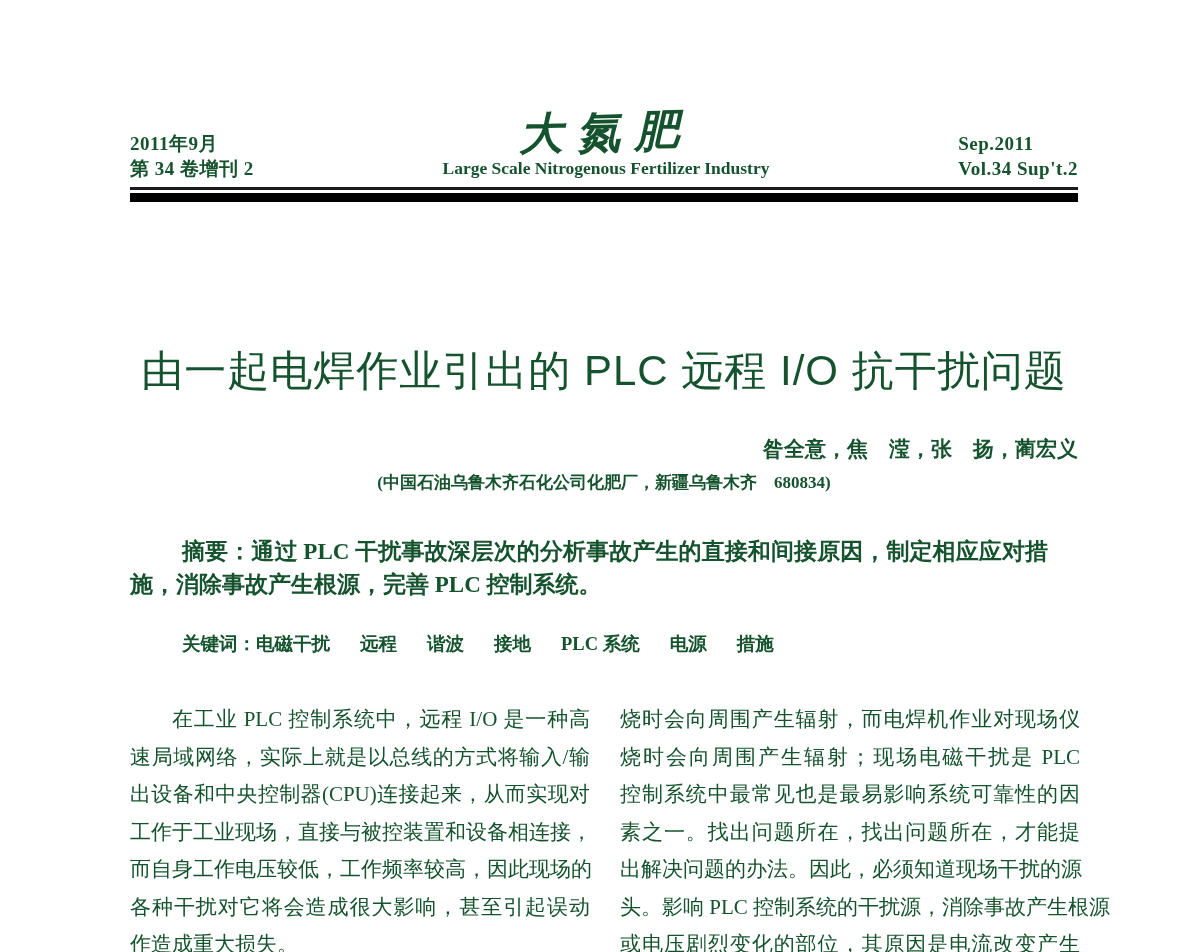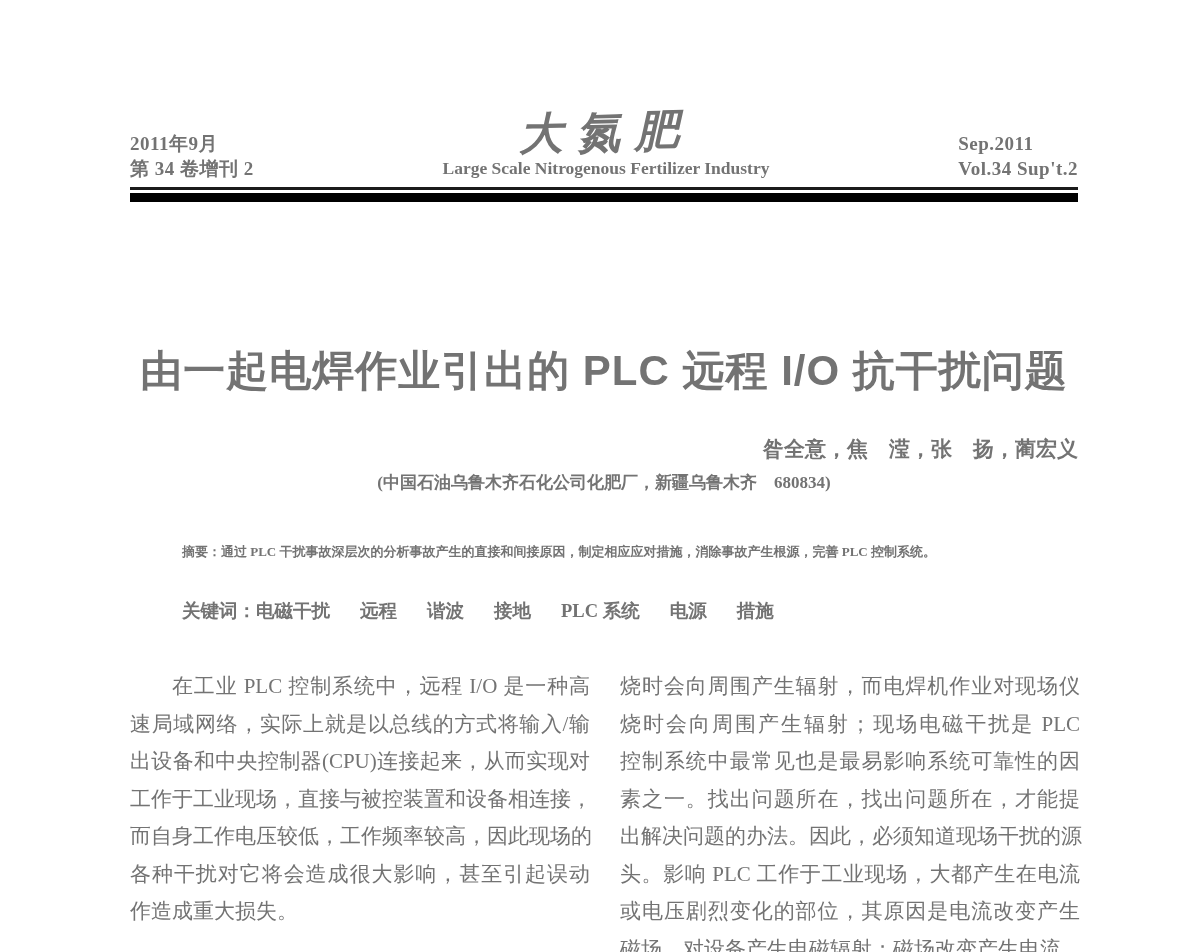--- a/index.html
+++ b/index.html
@@ -5,21 +5,21 @@
   * { margin: 0; padding: 0; box-sizing: border-box; }
   html, body { background: #e8e8e8; }
   body { font-family: "Liberation Serif", "DejaVu Serif", serif; }
 
   .page {
     position: relative;
     width: 1200px;
     height: 952px;
     margin: 0 auto;
     background: #ffffff;
-    color: #737373;
+    color: #14532d;
     overflow: hidden;
   }
   .content {
     padding: 108px 122px 0 130px;
   }
 
   
   .journal-header {
     display: flex;
     justify-content: space-between;
@@ -52,21 +52,21 @@
 
   
   .rule-thin  { margin-top: 6px; height: 3px; background: #1b1b1b; }
   .rule-thick { margin-top: 3px; height: 9px; background: #000; }
 
   
   .article-title {
     margin-top: 140px;
     text-align: center;
     font-family: "Liberation Sans", "DejaVu Sans", sans-serif;
-    font-weight: 700;
+    font-weight: 400;
     font-size: 42px;
     line-height: 58px;
     letter-spacing: 1px;
     white-space: nowrap;
   }
   .authors {
     margin-top: 36px;
     text-align: right;
     font-family: "Liberation Sans", "DejaVu Sans", sans-serif;
     font-weight: 700;
@@ -78,21 +78,21 @@
     text-align: center;
     font-weight: 700;
     font-size: 17px;
     line-height: 24px;
   }
 
   
   .abstract {
     margin-top: 40px;
     padding: 0 30px 0 0;
-    font-size: 13px;
+    font-size: 23px;
     line-height: 33px;
     font-weight: 600;
     text-indent: 52px;
     text-align: justify;
   }
   .abstract .lab,
   .keywords .lab {
     font-family: "Liberation Sans", "DejaVu Sans", sans-serif;
     font-weight: 800;
   }
@@ -172,21 +172,21 @@
         <div class="line">各种干扰对它将会造成很大影响，甚至引起误动</div>
         <div class="line end">作造成重大损失。</div>
 
       </div>
       <div class="col">
         <div class="line">烧时会向周围产生辐射，而电焊机作业对现场仪</div>
         <div class="line">烧时会向周围产生辐射；现场电磁干扰是 PLC</div>
         <div class="line">控制系统中最常见也是最易影响系统可靠性的因</div>
         <div class="line">素之一。找出问题所在，找出问题所在，才能提</div>
         <div class="line">出解决问题的办法。因此，必须知道现场干扰的源</div>
-        <div class="line">头。影响 PLC 工作于工业现场，大都产生在电流</div>
+        <div class="line">头。影响 PLC 控制系统的干扰源，消除事故产生根源</div>
         <div class="line">或电压剧烈变化的部位，其原因是电流改变产生</div>
         <div class="line">磁场，对设备产生电磁辐射；磁场改变产生电流，</div>
 
       </div>
     </div>
 
   </div>
 </div>
 
 </body></html>

